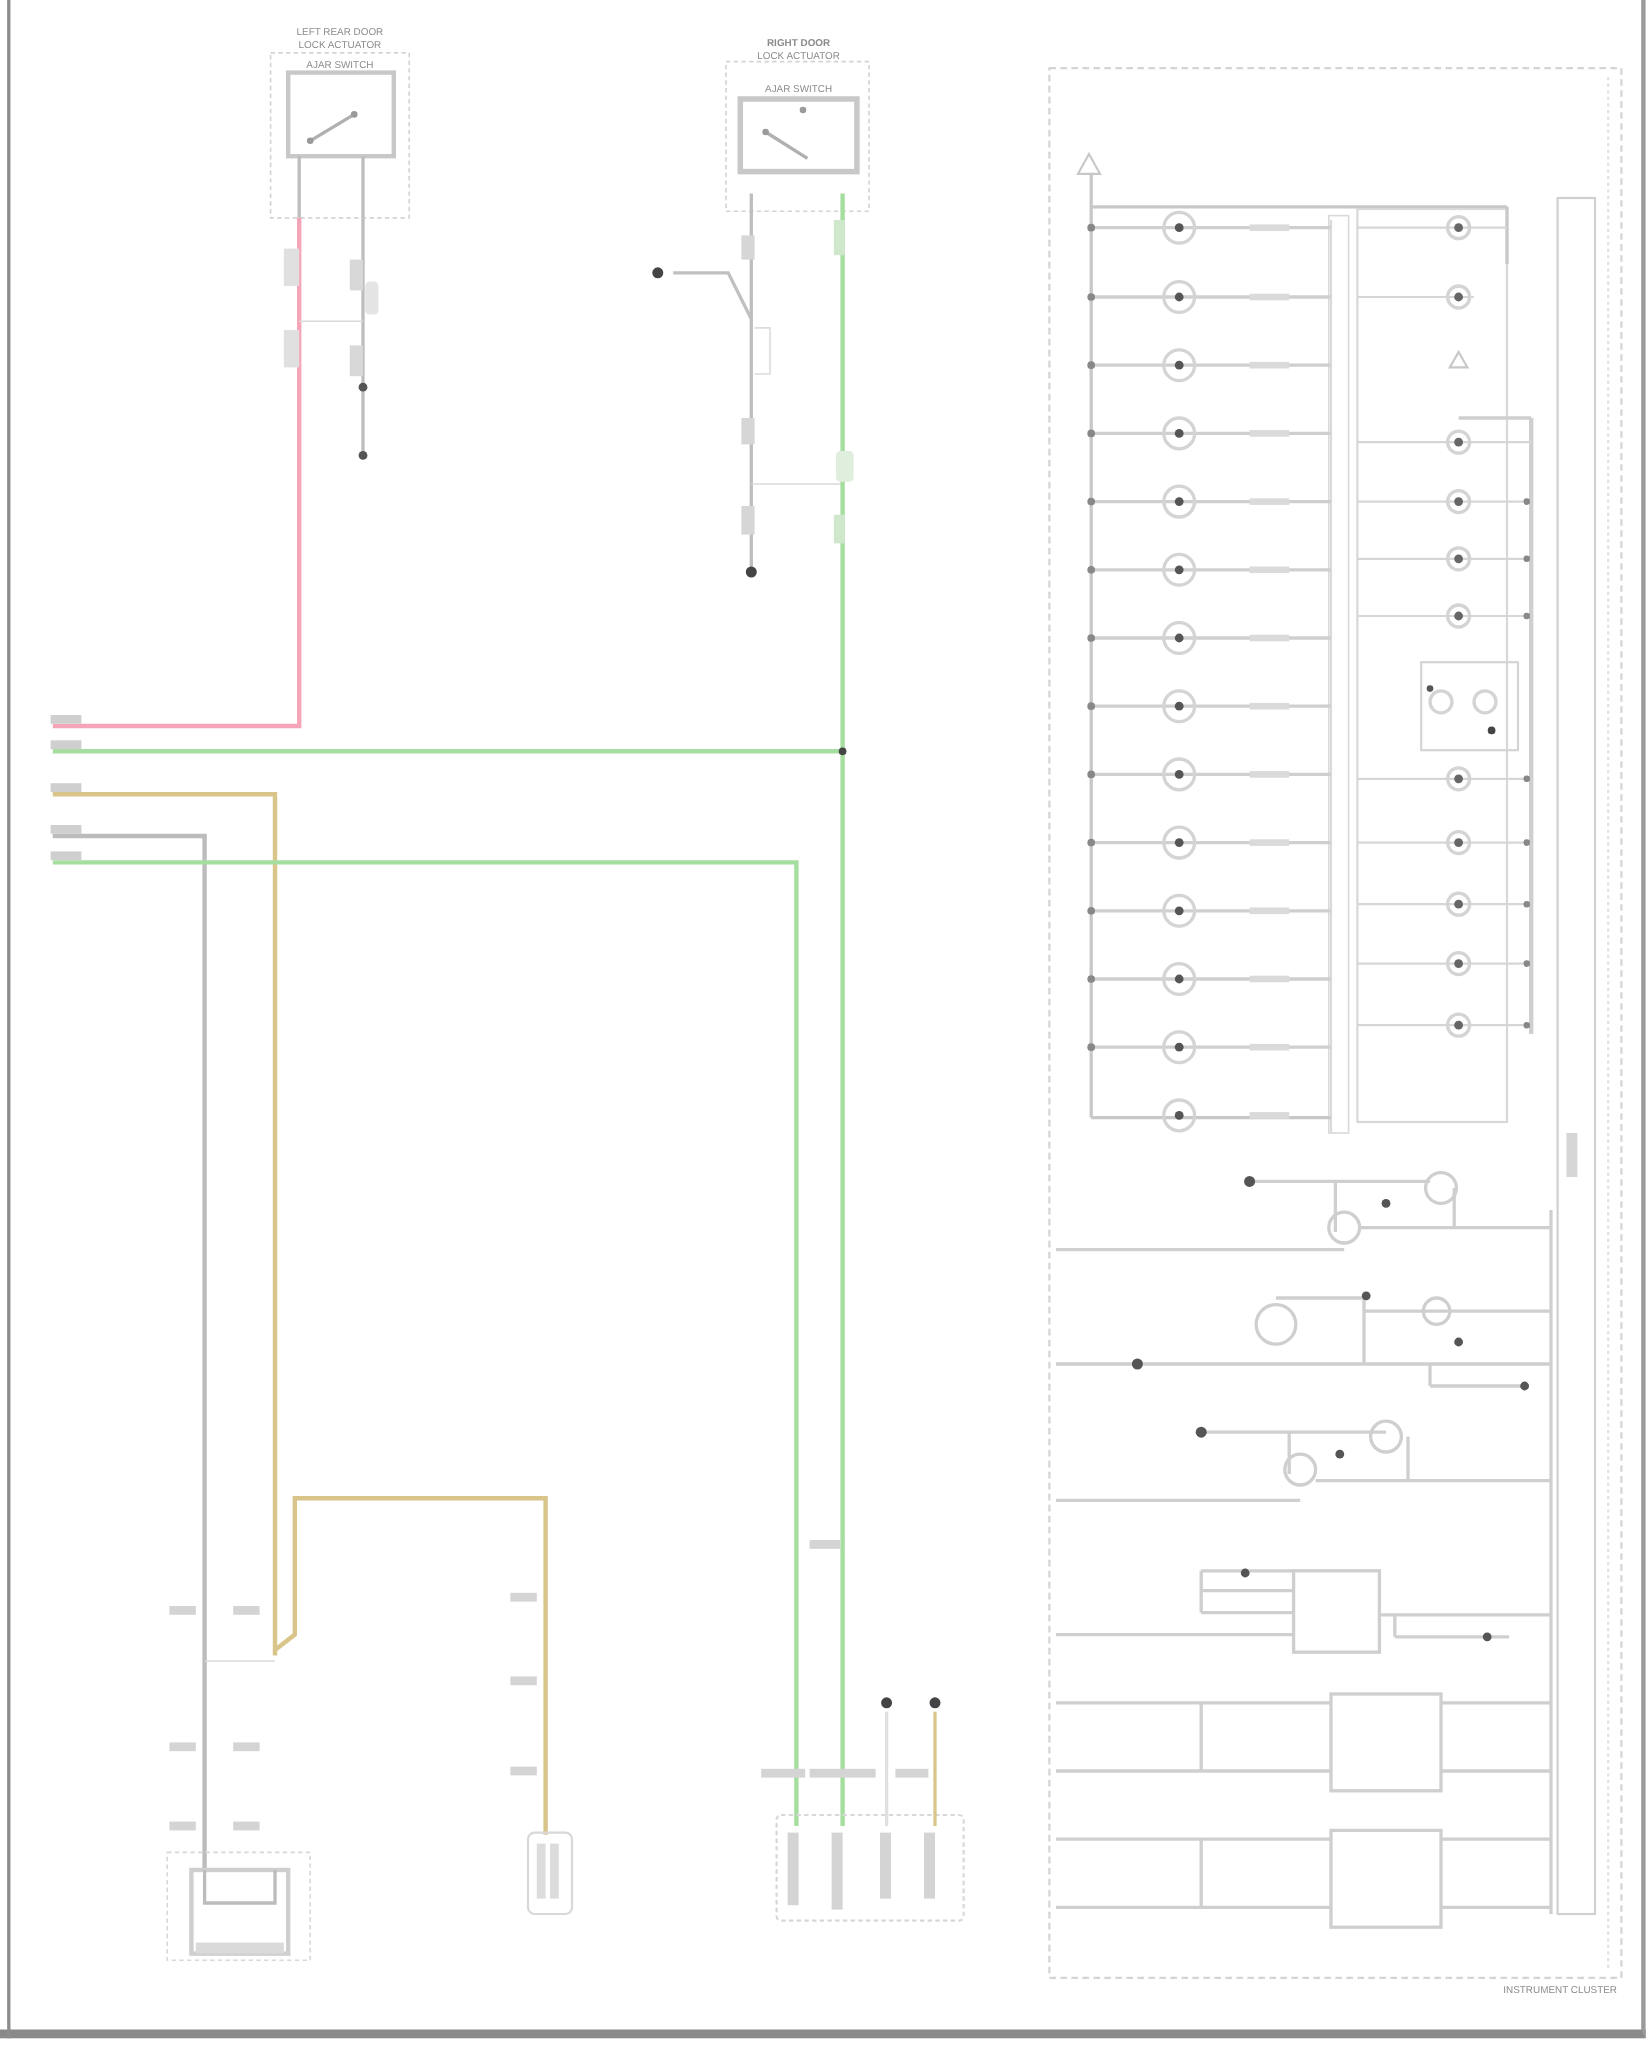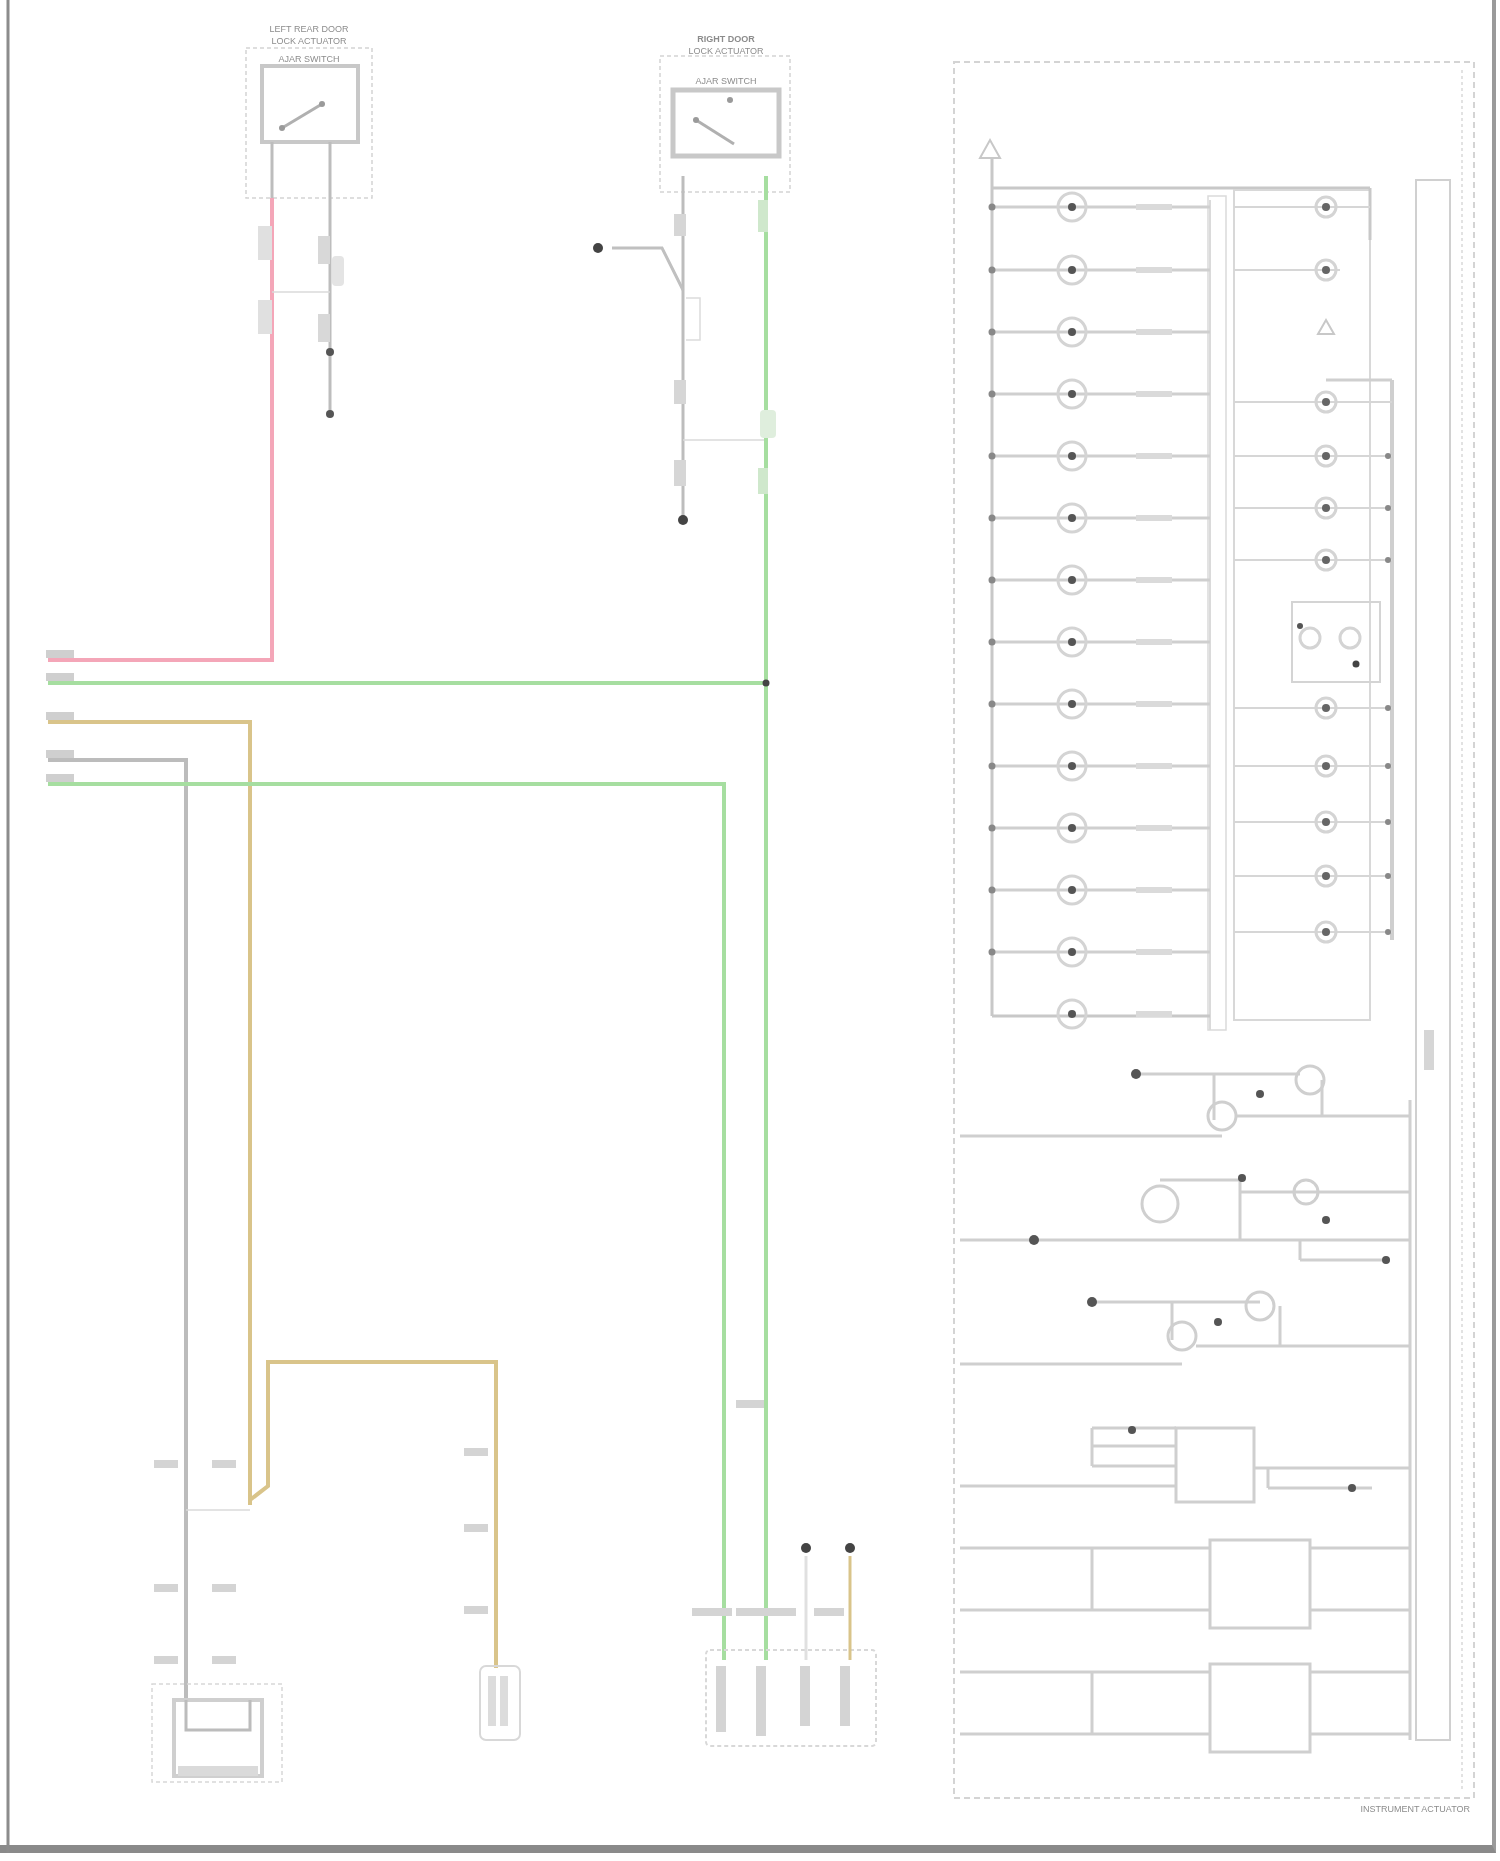--- a/index.html
+++ b/index.html
@@ -411,14 +411,14 @@
 
 <div class="lbl c" style="left:790px;top:1754px;"></div>
 <div class="lbl c" style="left:790px;top:1766px;"></div>
 
 <div class="lbl c" style="left:826px;top:1500px;"></div>
 <div class="lbl c" style="left:826px;top:1512px;"></div>
 
 <div class="lbl c" style="left:1260px;top:1570px;"></div>
 <div class="lbl c" style="left:1260px;top:1694px;"></div>
 
-<div class="lbl r" style="left:1470px;top:1804px;">INSTRUMENT ACTUATOR</div>
+<div class="lbl r" style="left:1470px;top:1804px;">INSTRUMENT CLUSTER</div>
 <div class="footnote"></div>
 
 </body></html>

